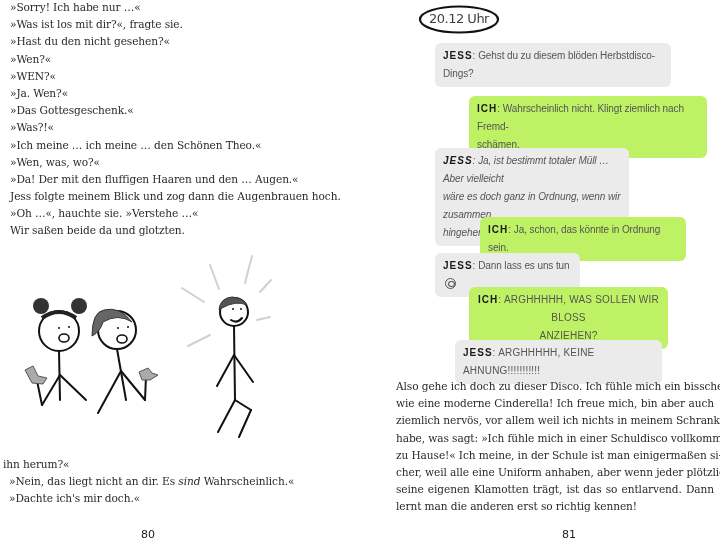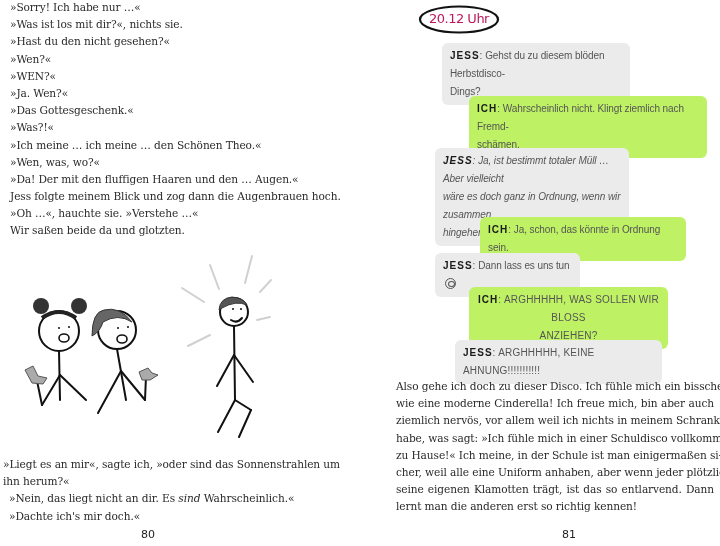--- a/index.html
+++ b/index.html
@@ -18,21 +18,21 @@
   .bottom-lines li { font-size:10.6px; line-height:17.2px; height:17.2px; white-space:nowrap; letter-spacing:-0.1px; }
   .bottom-lines li.indent { padding-left:6px; }
 
   .folio { position:absolute; top:528px; font-family:"DejaVu Sans", sans-serif; font-size:11px; color:#222; }
   .folio-left { left:141px; }
   .folio-right { left:202px; }
 
   .time-stamp { position:absolute; left:58px; top:5px; width:82px; height:29px; }
   .time-stamp svg { position:absolute; left:0; top:0; }
   .time-stamp span { position:absolute; left:0; top:6px; width:82px; text-align:center;
-        font-family:"DejaVu Sans", sans-serif; font-size:13px; color:#be185d; letter-spacing:-0.5px; }
+        font-family:"DejaVu Sans", sans-serif; font-size:13px; color:#404040; letter-spacing:-0.5px; }
 
   .bubble { position:absolute; border-radius:6px; font-family:"Liberation Sans", sans-serif;
             font-size:10px; line-height:18px; color:#555; padding:4px 8px; box-sizing:border-box; }
   .bubble.jess { background:#ebebeb; }
   .bubble.ich { background:#bef264; }
   .bubble .who { font-weight:bold; color:#1a1a1a; letter-spacing:1px; }
   .bubble .msg { letter-spacing:-0.1px; }
   .bubble .caps { letter-spacing:0.2px; }
   .smiley { display:inline-block; width:11px; height:11px; border:1.3px solid #555; border-radius:50%;
             vertical-align:-2px; margin-left:2px; position:relative; box-sizing:border-box; }
@@ -42,21 +42,21 @@
   .para li { font-size:10.6px; line-height:17.2px; height:17.2px; white-space:nowrap; text-align:justify;
              text-align-last:justify; letter-spacing:-0.1px; }
   .para li.last { text-align-last:left; }
 </style>
 </head>
 <body>
 
 <div class="page page-left">
   <ul class="lines" style="top:-1px;">
     <li>»Sorry! Ich habe nur …«</li>
-    <li>»Was ist los mit dir?«, nichts sie.</li>
+    <li>»Was ist los mit dir?«, fragte sie.</li>
     <li>»Hast du den nicht gesehen?«</li>
     <li>»Wen?«</li>
     <li>»WEN?«</li>
     <li>»Ja. Wen?«</li>
     <li>»Das Gottesgeschenk.«</li>
     <li>»Was?!«</li>
     <li>»Ich meine … ich meine … den Schönen Theo.«</li>
     <li>»Wen, was, wo?«</li>
     <li>»Da! Der mit den fluffigen Haaren und den … Augen.«</li>
     <li>Jess folgte meinem Blick und zog dann die Augenbrauen hoch.</li>
@@ -112,38 +112,37 @@
         <line x1="251" y1="410" x2="239" y2="437"></line>
         <path d="M231 320 Q237 324 242 318"></path>
       </g>
       <path d="M219 310 Q220 298 232 297 Q244 298 247 305 Q236 300 222 308 Z" fill="#555" stroke="#333" stroke-width="1"></path>
       <circle cx="233" cy="309" r="1" fill="#111"></circle>
         <circle cx="241" cy="309" r="1" fill="#111"></circle>
     </svg>
   </div>
 
   <ul class="bottom-lines">
-    <li>»Liegt es an mir«, sagte ich, »oder sind das Sonnenstrahlen um</li>
     <li>ihn herum?«</li>
     <li class="indent"><span>»Nein, das liegt nicht an dir. Es </span><em>sind</em><span> Wahrscheinlich.«</span></li>
     <li class="indent">»Dachte ich's mir doch.«</li>
   </ul>
 
   <div class="folio folio-left">80</div>
 </div>
 
 <div class="page page-right">
   <div class="time-stamp">
     <svg width="82" height="29">
       <ellipse cx="41" cy="14.5" rx="39" ry="13" fill="none" stroke="#111" stroke-width="2.2"></ellipse>
     </svg>
     <span>20.12 Uhr</span>
   </div>
 
-  <div class="bubble jess" style="left:82px; top:43px; width:188px;">
+  <div class="bubble jess" style="left:75px; top:43px; width:236px;">
     <span class="who">JESS</span><span>:</span>
     <span class="msg">Gehst du zu diesem blöden Herbstdisco-</span><br>
     <span class="msg">Dings?</span>
   </div>
 
   <div class="bubble ich" style="left:109px; top:96px; width:238px;">
     <span class="who">ICH</span><span>:</span>
     <span class="msg">Wahrscheinlich nicht. Klingt ziemlich nach Fremd-</span><br>
     <span class="msg">schämen.</span>
   </div>

